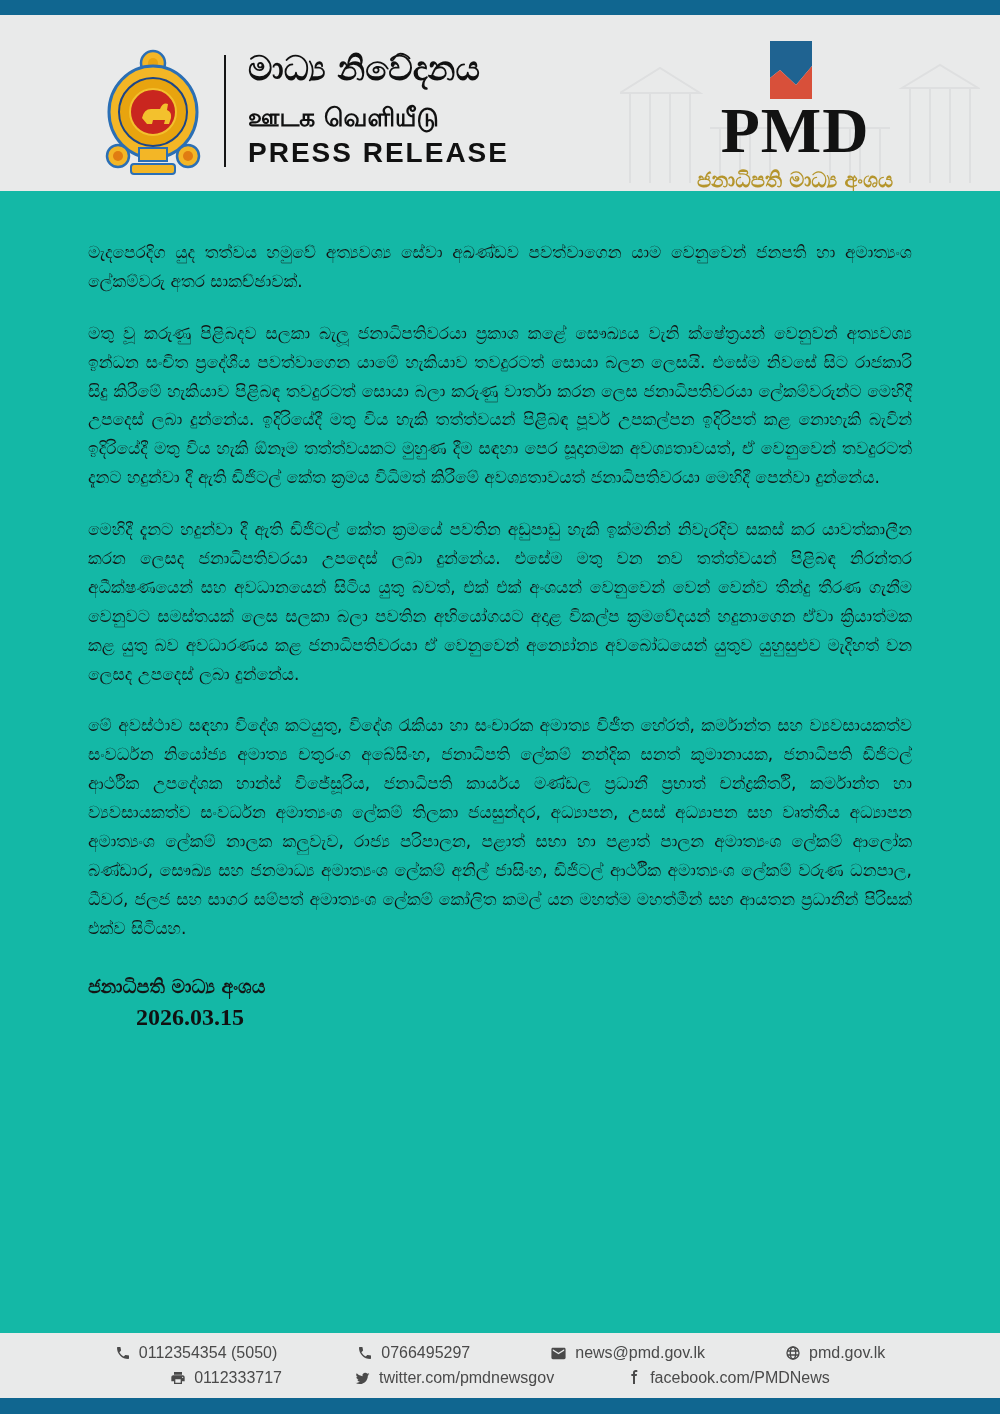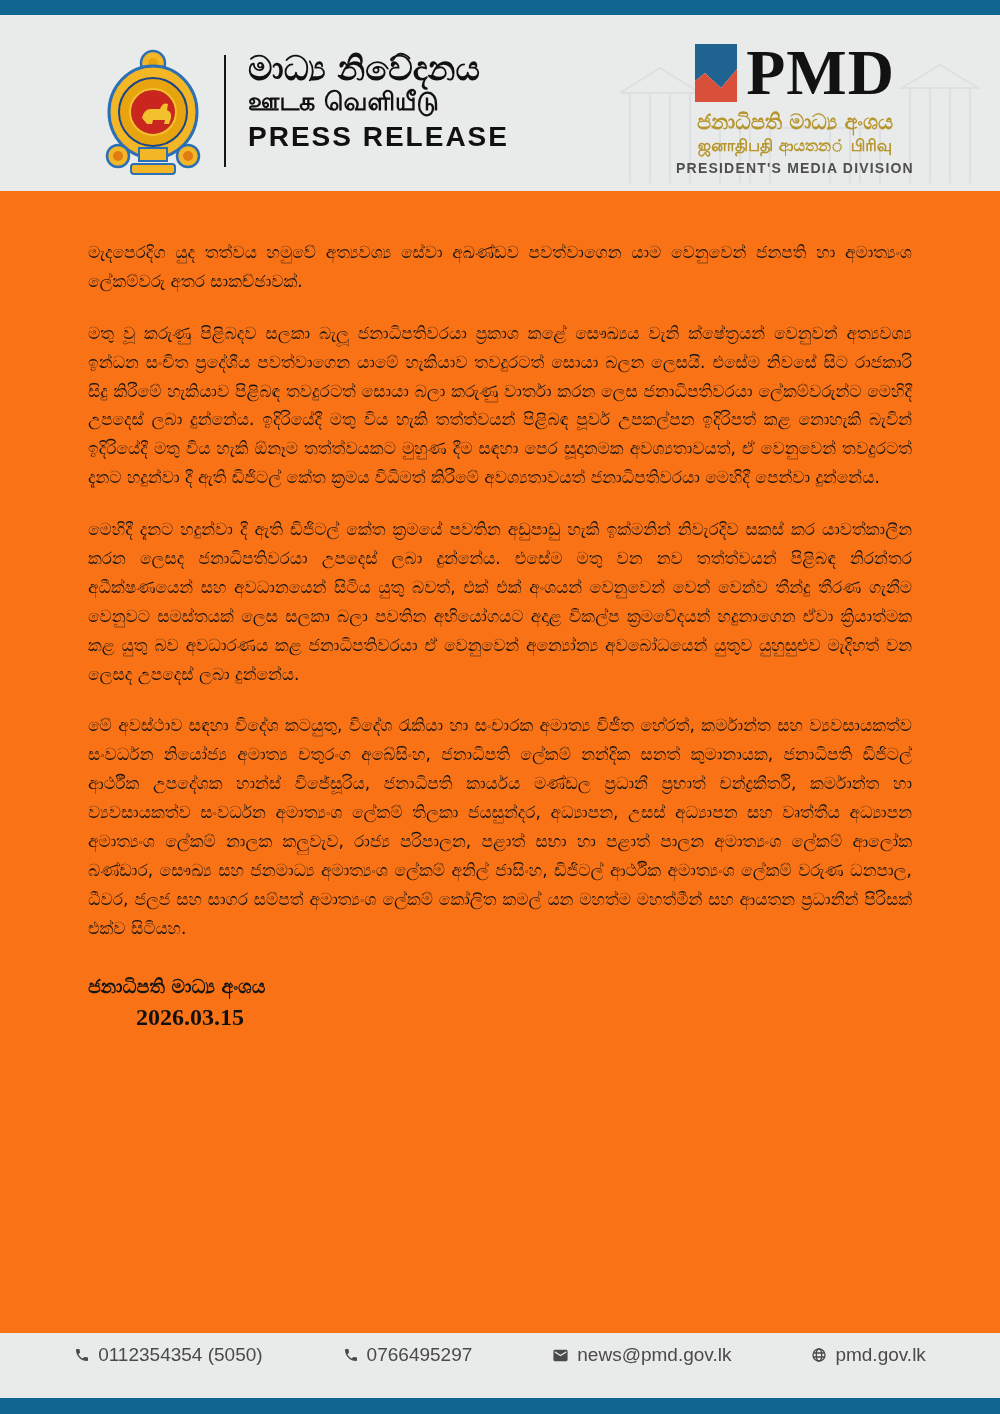--- a/index.html
+++ b/index.html
@@ -1,52 +1,52 @@
 <!DOCTYPE html>
 <html><head>
 <meta charset="utf-8">
 <style>
   * { margin:0; padding:0; box-sizing:border-box; }
   html,body { background:#ffffff; }
   .page {
     position:relative; width:1000px; height:1414px; margin:0 auto;
-    background:#f97316; overflow:hidden;
+    background:#14b8a6; overflow:hidden;
     font-family:"DejaVu Sans", sans-serif; color:#141414;
   }
   .topbar { position:absolute; top:0; left:0; width:100%; height:15px; background:#106690; }
   .bottombar { position:absolute; top:1398px; left:0; width:100%; height:16px; background:#106690; }
 
   .header { position:absolute; top:15px; left:0; width:100%; height:176px; background:#e9eaea; overflow:hidden; }
   .emblem { position:absolute; left:100px; top:33px; width:106px; height:132px; }
   .hdr-divider { position:absolute; left:224px; top:40px; width:2px; height:112px; background:#151515; }
   .hdr-titles { position:absolute; left:248px; top:34px; line-height:1.15; }
   .t-si { font-size:34px; font-weight:700; color:#111; }
-  .t-ta { font-size:25px; font-weight:700; color:#111; margin-top:0; }
+  .t-ta { font-size:25px; font-weight:700; color:#111; margin-top:16px; }
   .t-en { font-family:"Liberation Sans", sans-serif; font-size:28px; font-weight:700; letter-spacing:2px; color:#111; margin-top:4px; }
 
   .header-right { position:absolute; right:30px; top:0; width:350px; height:176px; }
   .watermark { position:absolute; right:-10px; top:18px; opacity:.55; }
-  .pmd-row { position:relative; display:flex; align-items:center; justify-content:center; margin-top:26px; }
+  .pmd-row { position:relative; display:flex; align-items:center; justify-content:center; margin-top:26px;flex-direction:column; }
   .pmd-mark { width:42px; height:58px; margin-right:9px; }
   .pmd-word { font-family:"Liberation Serif", serif; font-weight:700; font-size:64px; line-height:1; color:#121212; letter-spacing:1px; }
   .org-lines { position:relative; text-align:center; margin-top:5px; }
   .org-si { font-size:21px; font-weight:700; color:#b5952c; }
   .org-ta { font-size:16px; font-weight:700; color:#b5952c; margin-top:2px; }
   .org-en { font-family:"Liberation Sans", sans-serif; font-size:14px; font-weight:700; letter-spacing:1.2px; color:#4f4f4f; margin-top:3px; }
 
   .body-text { position:absolute; left:88px; right:88px; top:238px; }
   .body-text p { font-size:17px; line-height:1.7; text-align:justify; margin-bottom:23px; color:#141414; }
   .signoff { margin-top:32px; font-size:19px; font-weight:700; color:#141414; }
   .date { font-family:"Liberation Serif", serif; font-weight:700; font-size:24px; margin-top:6px; color:#111;margin-left:48px; }
 
   .footer { position:absolute; top:1333px; left:0; width:100%; height:65px; background:#e9eaea; }
   .f-row { display:flex; justify-content:center; align-items:center; }
   .f-row1 { margin-top:11px; gap:80px; }
   .f-row2 { margin-top:7px; gap:72px; }
-  .f-item { display:flex; align-items:center; gap:8px; color:#4a4a4a; font-size:19px; font-family:"Liberation Sans", sans-serif; }
+  .f-item { display:flex; align-items:center; gap:8px; color:#4a4a4a; font-size:16px; font-family:"Liberation Sans", sans-serif; }
   .f-item svg { display:block; }
 </style>
 </head>
 <body>
 
 <div class="page">
 
   <div class="topbar"></div>
 
   <div class="header">
@@ -131,17 +131,37 @@
       </div>
       <div class="f-item">
         <svg width="16" height="16" viewBox="0 0 24 24" fill="none" stroke="#4a4a4a" stroke-width="2">
             <circle cx="12" cy="12" r="9"></circle>
             <ellipse cx="12" cy="12" rx="4" ry="9"></ellipse>
             <path d="M3.5 9h17M3.5 15h17"></path>
           </svg>
         <span>pmd.gov.lk</span>
       </div>
     </div>
+    <div class="f-row f-row2">
+      <div class="f-item">
+        <svg width="16" height="16" viewBox="0 0 24 24" fill="#4a4a4a">
+            <path d="M19 8H5c-1.66 0-3 1.34-3 3v6h4v4h12v-4h4v-6c0-1.66-1.34-3-3-3zm-3 11H8v-5h8v5zm3-7c-.55 0-1-.45-1-1s.45-1 1-1 1 .45 1 1-.45 1-1 1zm-1-9H6v4h12V3z"></path>
+          </svg>
+        <span>0112333717</span>
+      </div>
+      <div class="f-item">
+        <svg width="17" height="17" viewBox="0 0 24 24" fill="#4a4a4a">
+            <path d="M22 5.9c-.7.3-1.5.5-2.3.6.8-.5 1.4-1.3 1.7-2.2-.8.5-1.6.8-2.5 1a4 4 0 0 0-6.9 3.6A11.3 11.3 0 0 1 3.8 4.7a4 4 0 0 0 1.2 5.3c-.6 0-1.2-.2-1.8-.5v.1a4 4 0 0 0 3.2 3.9 4 4 0 0 1-1.8.1 4 4 0 0 0 3.7 2.8A8 8 0 0 1 2 18.1a11.3 11.3 0 0 0 6.1 1.8c7.4 0 11.4-6.1 11.4-11.4v-.5c.8-.6 1.5-1.3 2-2.1z"></path>
+          </svg>
+        <span>twitter.com/pmdnewsgov</span>
+      </div>
+      <div class="f-item">
+        <svg width="16" height="16" viewBox="0 0 24 24" fill="#4a4a4a">
+            <path d="M13.5 9H16l.5-3h-3V4.5c0-.9.3-1.5 1.6-1.5H17V.2C16.6.1 15.6 0 14.5 0 12 0 10.5 1.5 10.5 4.2V6H8v3h2.5v12h3V9z"></path>
+          </svg>
+        <span>facebook.com/PMDNews</span>
+      </div>
+    </div>
   </div>
 
   <div class="bottombar"></div>
 
 </div>
 
 </body></html>

